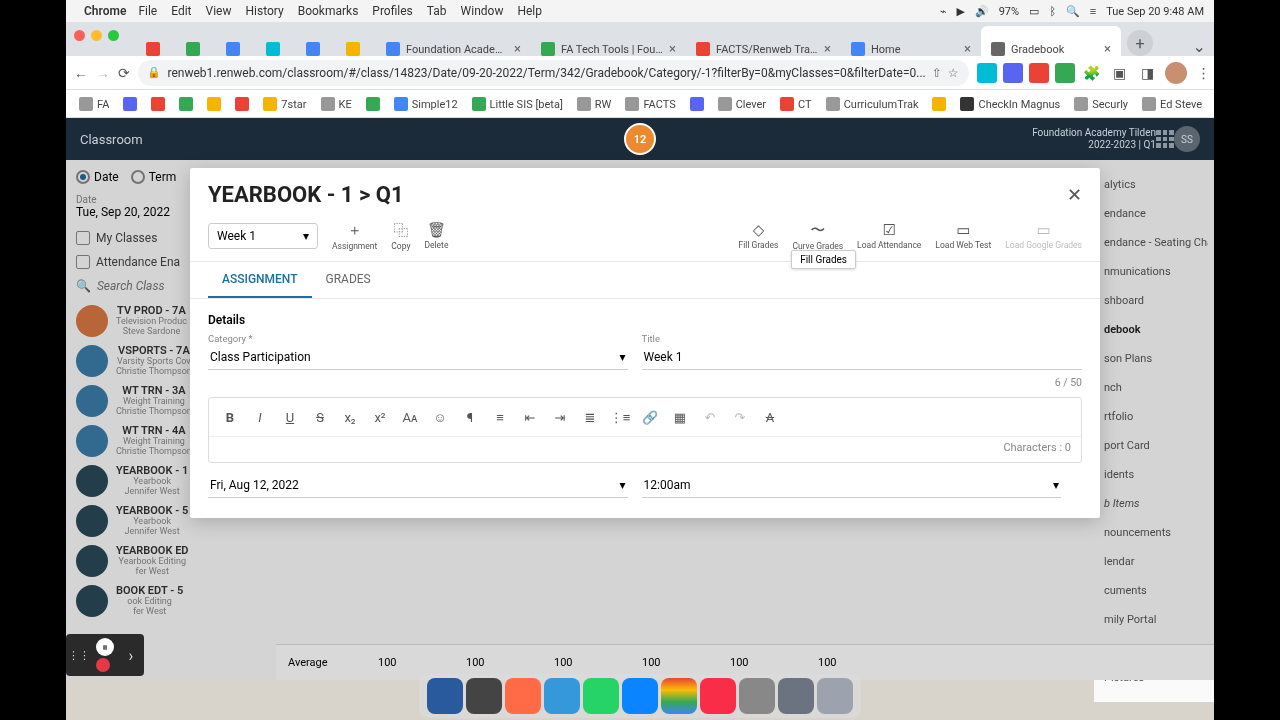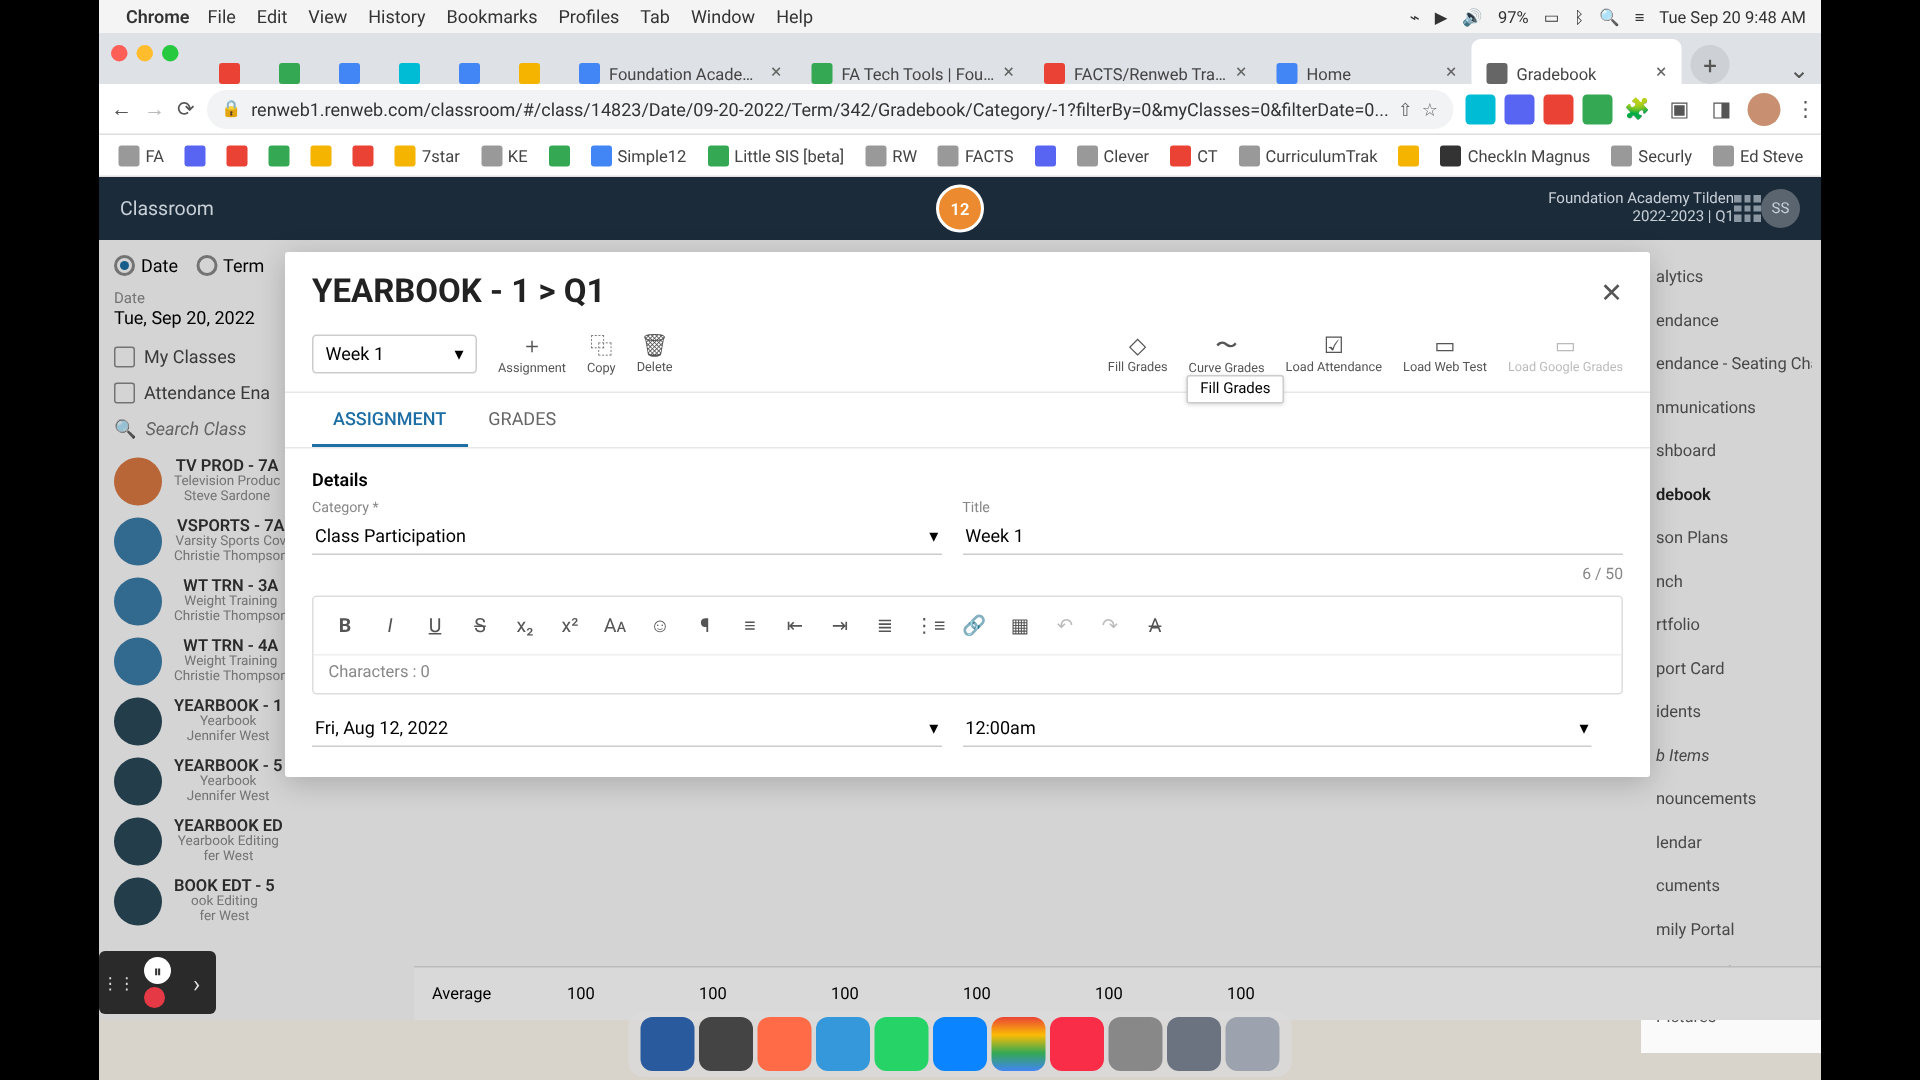--- a/index.html
+++ b/index.html
@@ -106,21 +106,21 @@
 .form-field { flex: 1; }
 .form-field.half { flex: 0 0 48%; }
 .flabel { font-size: 9.5px; color: #888; margin-bottom: 1px; }
 .finput { width: 100%; border: none; border-bottom: 1px solid #ccc; padding: 5px 2px; font-size: 12px; display: flex; align-items: center; justify-content: space-between; }
 .char-count { text-align: right; font-size: 10.5px; color: #888; margin: 4px 0 8px; }
 
 .editor { border: 1px solid #ddd; border-radius: 3px; }
 .editor-tb { display: flex; align-items: center; padding: 6px 8px; gap: 4px; border-bottom: 1px solid #eee; }
 .etb { width: 26px; height: 26px; display: flex; align-items: center; justify-content: center; color: #555; font-size: 13px; cursor: pointer; border-radius: 2px; }
 .editor-body { min-height: 58px; padding: 12px; font-size: 12px; color: #aaa; font-style: italic; }
-.editor-foot { padding: 4px 10px 8px; font-size: 11px; color: #888; }
+.editor-foot { text-align: right; padding: 4px 10px 8px; font-size: 11px; color: #888; }
 
 .modal-footer { display: flex; justify-content: flex-end; gap: 18px; padding: 10px 18px 14px; font-size: 12px; color: #555; }
 .modal-footer span { cursor: pointer; }
 
 
 .rec-widget { position: absolute; left: 66px; bottom: 44px; width: 78px; height: 42px; background: #2a2a2a; border-radius: 4px; display: flex; align-items: center; justify-content: space-around; }
 .rec-widget .rw { width: 18px; height: 18px; display: flex; align-items: center; justify-content: center; color: #ddd; font-size: 11px; }
 
 
 .dock { position: absolute; bottom: 2px; left: 50%; transform: translateX(-50%); height: 44px; background: rgba(220,220,220,0.7); border-radius: 10px; display: flex; align-items: center; padding: 0 8px; gap: 3px; }

